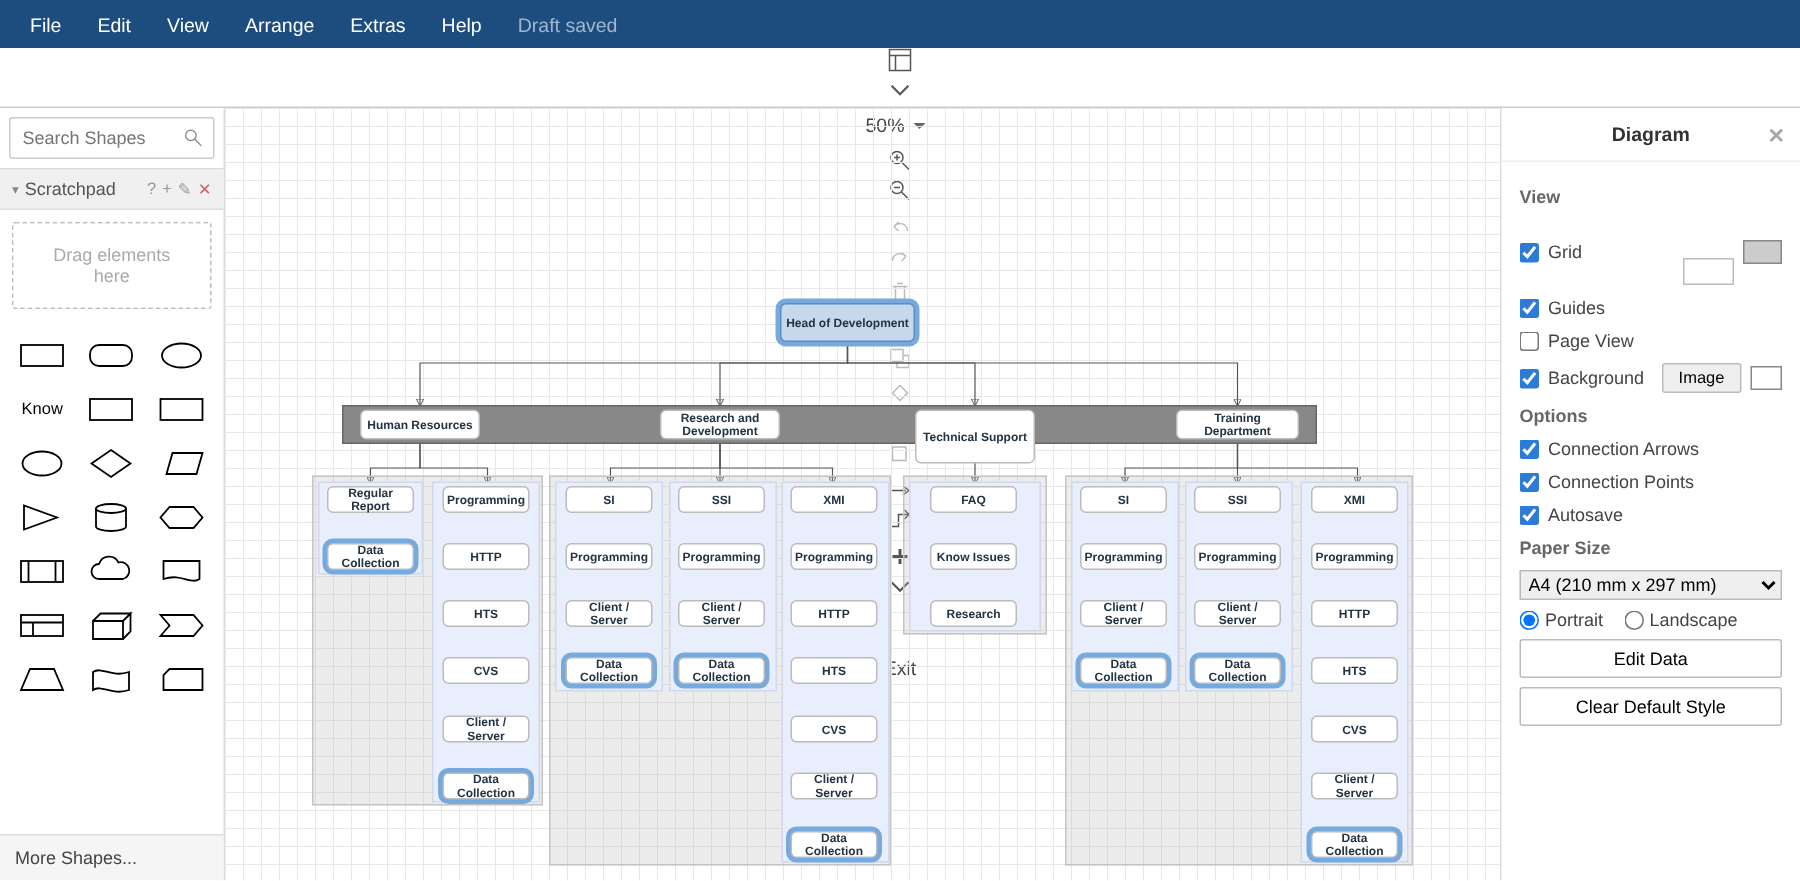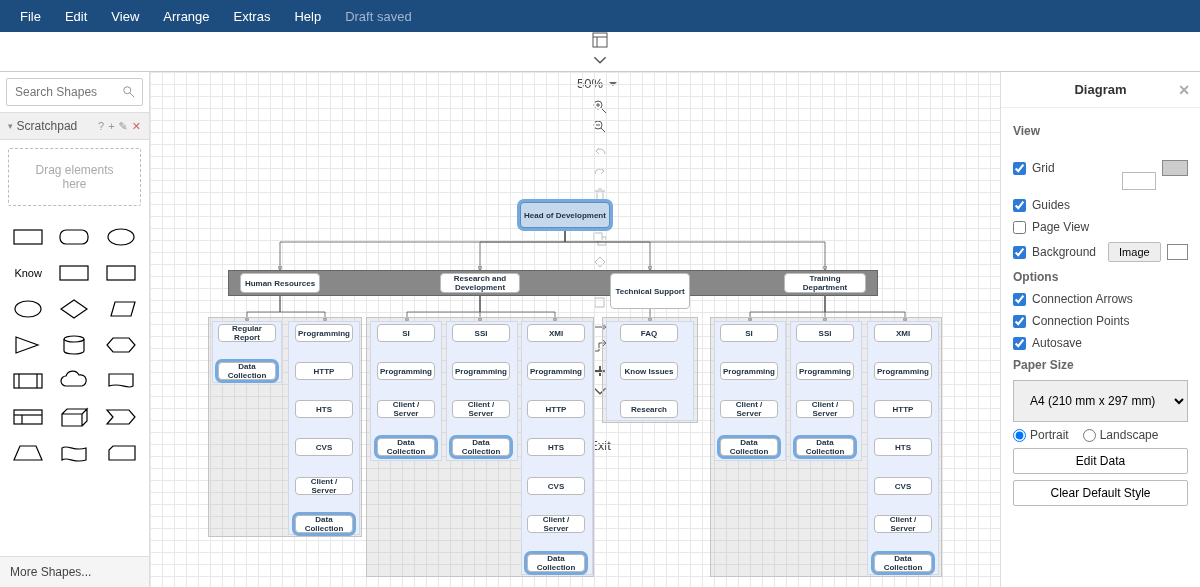--- a/index.html
+++ b/index.html
@@ -52,21 +52,21 @@
 .opt { display:flex; align-items:center; gap:6px; font-size:12px; margin-bottom:8px; color:#444; }
 .opt input[type=checkbox] { width:13px; height:13px; accent-color:#2c7bd6; }
 .opt .spacer { flex:1; }
 .num-input { width:24px; border:1px solid #bbb; padding:2px 16px; font-size:11px;margin-top:26px; }
 .color-swatch { width:26px; height:16px; border:1px solid #888; background:#ccc; }
 .color-swatch.white { background:#fff; }
 .btn-small { padding:3px 10px; font-size:11px; border:1px solid #bbb; background:#eee; border-radius:2px; cursor:pointer; }
 .radio-row { display:flex; gap:14px; font-size:12px; margin-top:6px; }
 .radio-row label { display:flex; align-items:center; gap:4px; color:#444; }
 .panel-btn { width:100%; padding:5px; font-size:12px; border:1px solid #bbb; background:#fff; border-radius:2px; margin-top:6px; cursor:pointer; }
-select.paper { width:100%; font-size:12px; padding:12px; border:1px solid #bbb; }
+select.paper { width:100%; font-size:12px; padding:1px; border:1px solid #bbb; }
 
 
 .diagram { position:absolute; inset:0; }
 .node { position:absolute; border-radius:4px; display:flex; align-items:center; justify-content:center; font-size:8px; font-weight:600; text-align:center; padding:2px; }
 .node.head { background:#c6d9ec; border:1px solid #5b8fbf; color:#234; }
 .node.head.sel { box-shadow:0 0 0 3px #76a9dd; }
 .node.dept { background:#fff; border:1px solid #bbb; color:#234; font-weight:700; }
 .node.leaf { background:#fff; border:1px solid #bbb; color:#234; }
 .node.leaf.sel { box-shadow:0 0 0 3px #76a9dd; background:#fff; }
 .container-bar { position:absolute; background:#888; border:1px solid #666; }

